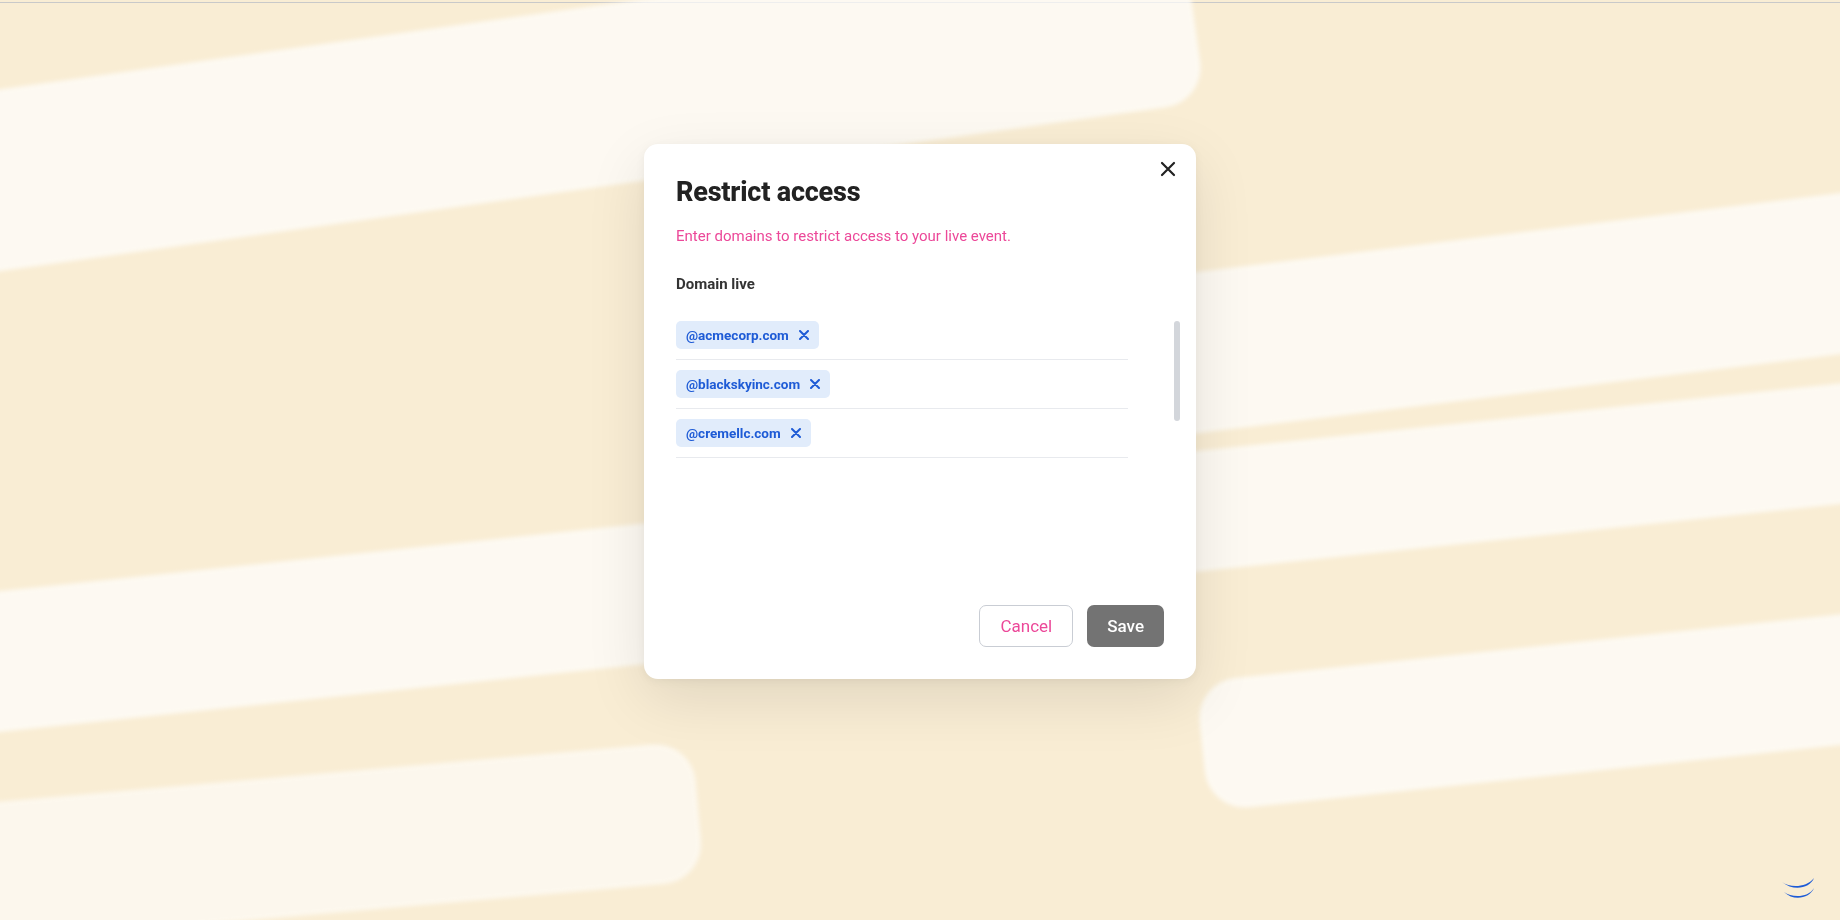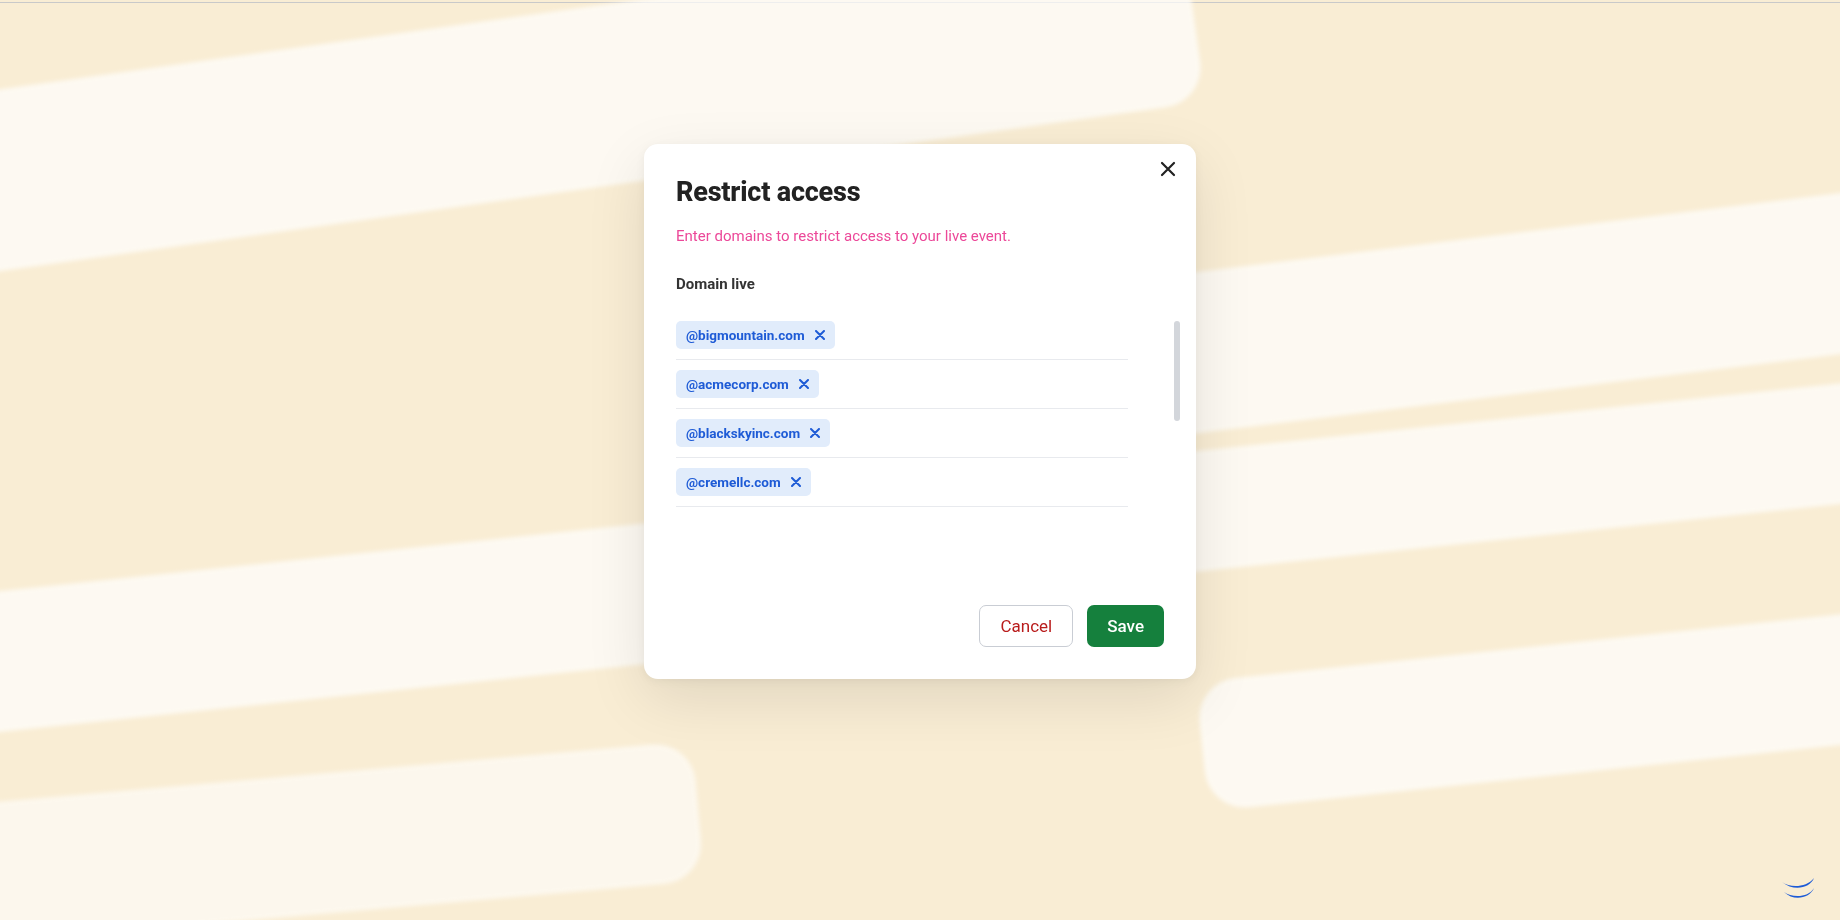--- a/index.html
+++ b/index.html
@@ -199,25 +199,25 @@
       height: 42px;
       padding: 0 20px;
       border-radius: 7px;
       font-size: 17px;
       cursor: pointer;
       border: none;
       font-family: inherit;
     }
     .btn-cancel {
       background: #ffffff;
-      color: #b91c1c;
+      color: #ec4899;
       border: 1px solid #c9cdd4;
     }
     .btn-save {
-      background: #15803d;
+      background: #737373;
       color: #ffffff;
       font-weight: 500;
     }
     .brand-logo {
       position: absolute;
       bottom: 20px;
       right: 24px;
       color: #1e5bd6;
     }
     .brand-logo svg { display: block; }
@@ -248,32 +248,20 @@
 
   <h1 class="modal-title">Restrict access</h1>
   <p class="modal-desc">Enter domains to restrict access to your live event.</p>
 
   <div class="field-label">Domain live</div>
 
   <div class="chip-area">
     <div class="chip-scroll">
       <div class="chip-list">
 
-        <div class="chip-row">
-          <span class="chip">
-            <span>@bigmountain.com</span>
-            <button class="chip-x">
-              <span>
-                <svg width="10" height="10" viewBox="0 0 10 10">
-                    <path d="M1 1 L9 9 M9 1 L1 9" stroke="#1e5bd6" stroke-width="2" stroke-linecap="round"></path>
-                  </svg>
-              </span>
-            </button>
-          </span>
-        </div>
 
         <div class="chip-row">
           <span class="chip">
             <span>@acmecorp.com</span>
             <button class="chip-x">
               <span>
                 <svg width="10" height="10" viewBox="0 0 10 10">
                     <path d="M1 1 L9 9 M9 1 L1 9" stroke="#1e5bd6" stroke-width="2" stroke-linecap="round"></path>
                   </svg>
               </span>

